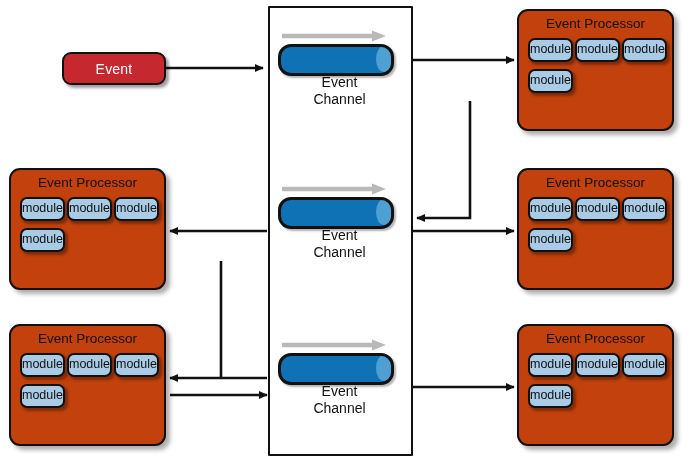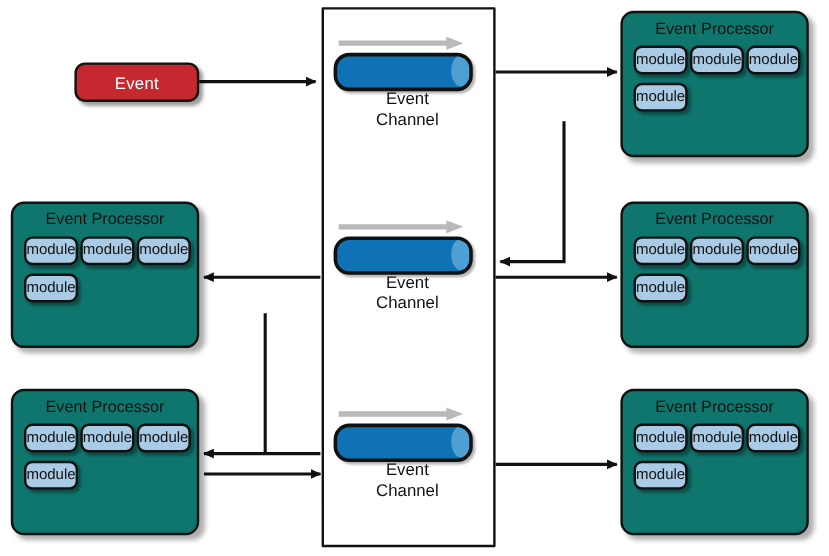--- a/index.html
+++ b/index.html
@@ -16,21 +16,21 @@
     border-radius:9px;
     box-shadow:3px 3px 3px rgba(0,0,0,.38);
     display:flex;align-items:center;justify-content:center;
     color:#ffffff;
     font-size:14px;
     letter-spacing:.2px;
   }
 
   
   .processor{
-    background:#0f766e;
+    background:#c2410c;
     border:2.5px solid #111111;
     border-radius:11px;
     box-shadow:4px 4px 4px rgba(0,0,0,.32);
     padding:6px 9px 9px 9px;
   }
   .proc-title{
     text-align:center;
     font-size:13.5px;
     color:#111111;
     line-height:1.1;

